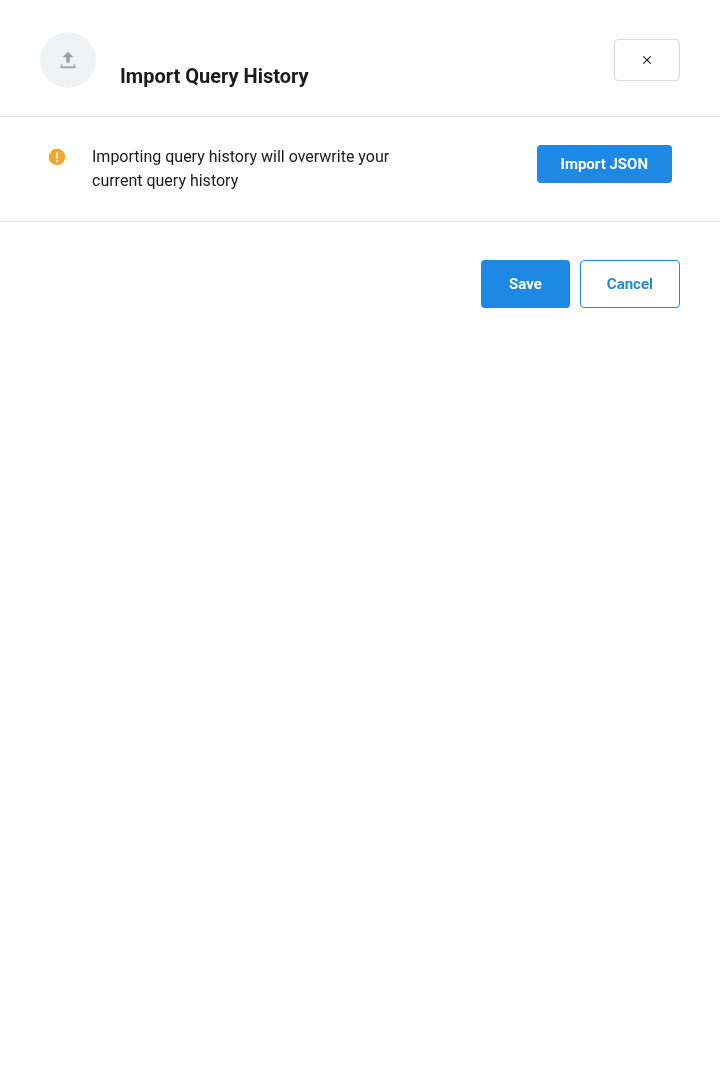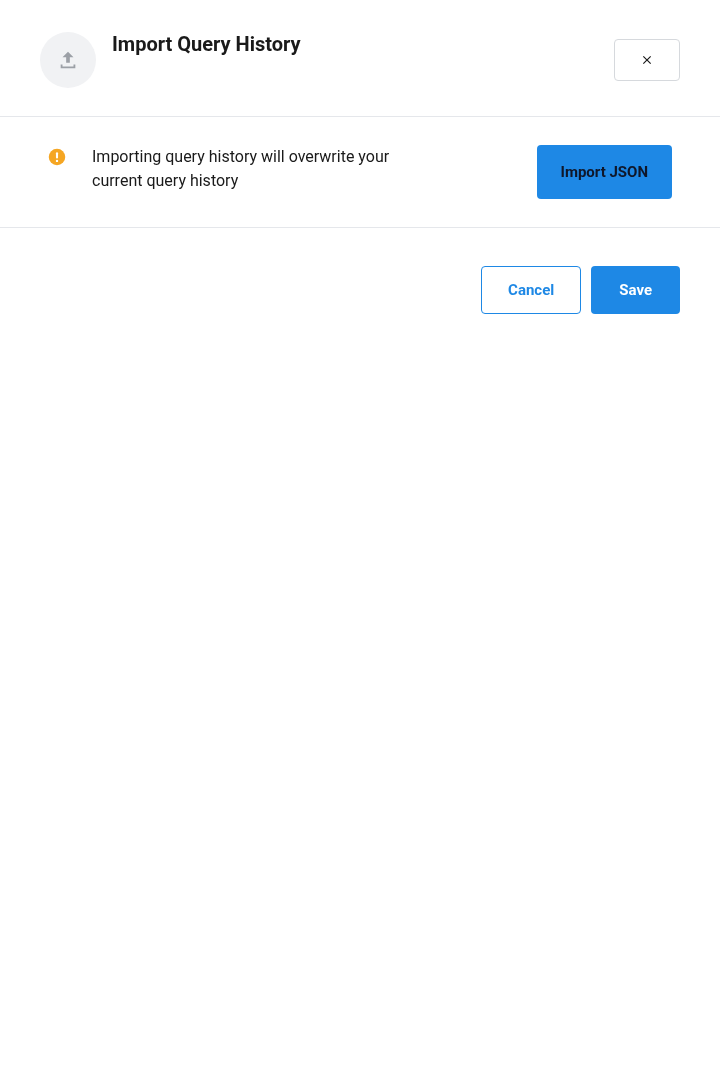--- a/index.html
+++ b/index.html
@@ -16,22 +16,22 @@
     }
     .header {
       display: flex;
       align-items: center;
       justify-content: space-between;
       padding: 32px 40px 28px 40px;
       border-bottom: 1px solid #e5e7eb;
     }
     .header-left {
       display: flex;
-      align-items: flex-start;
-      gap: 16px;
+      align-items: flex-end;
+      gap: 24px;
     }
     .icon-circle {
       width: 56px;
       height: 56px;
       border-radius: 50%;
       background: #f1f2f4;
       display: flex;
       align-items: center;
       justify-content: center;
     }
@@ -92,23 +92,23 @@
       font-weight: 700;
       border-radius: 4px;
       cursor: pointer;
       font-family: inherit;
       display: inline-flex;
       align-items: center;
       justify-content: center;
     }
     .btn-primary {
       background: #1e88e5;
-      color: #0f172a;
+      color: #ffffff;
       border: none;
-      height: 54px;
+      height: 38px;
       padding: 8px 24px;
     }
     .btn-outline {
       background: #ffffff;
       color: #1e88e5;
       border: 1px solid #1e88e5;
       height: 48px;
       padding: 0 26px;
     }
     .btn-solid {
@@ -150,15 +150,15 @@
       <circle cx="12" cy="12" r="11" fill="#f5a623"></circle>
       <rect x="10.6" y="5.5" width="2.8" height="8.5" rx="1.4" fill="#ffffff"></rect>
       <circle cx="12" cy="17.2" r="1.6" fill="#ffffff"></circle>
     </svg>
     <div class="warning-text">Importing query history will overwrite your current query history</div>
   </div>
   <button class="btn btn-primary">Import JSON</button>
 </div>
 
 <div class="footer">
+  <button class="btn btn-solid">Save</button>
   <button class="btn btn-outline">Cancel</button>
-  <button class="btn btn-solid">Save</button>
 </div>
 
 </body></html>

